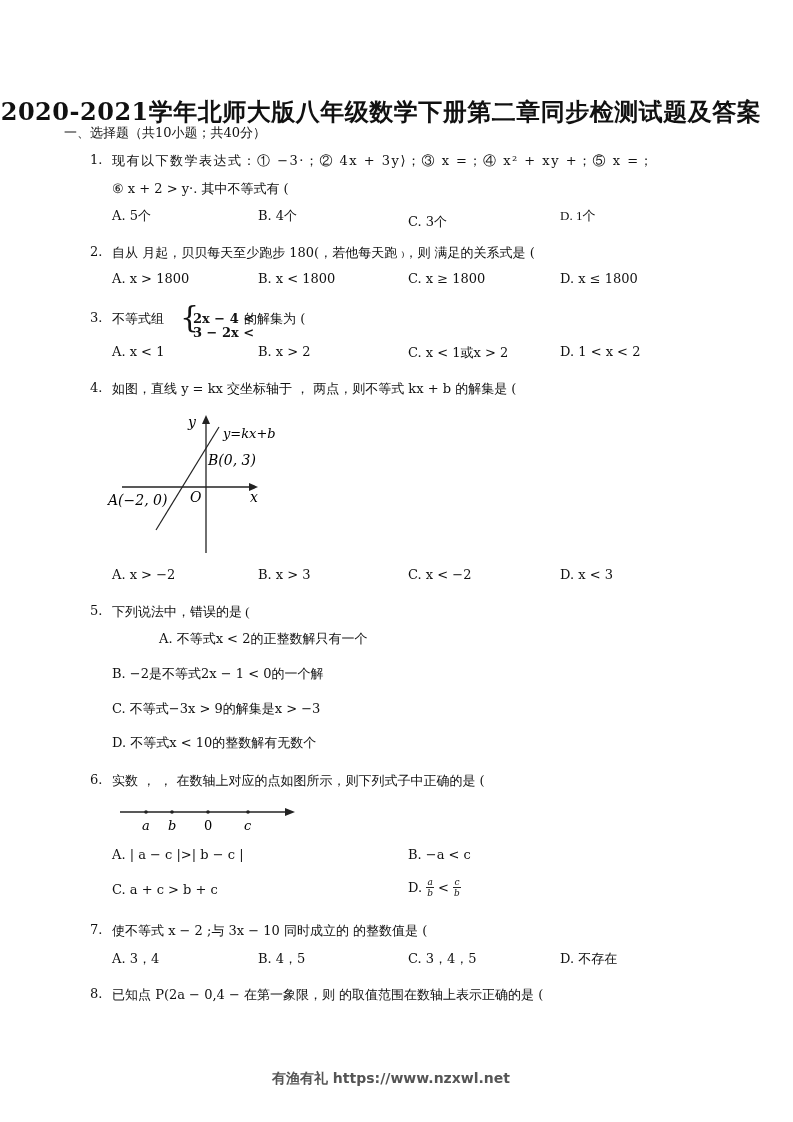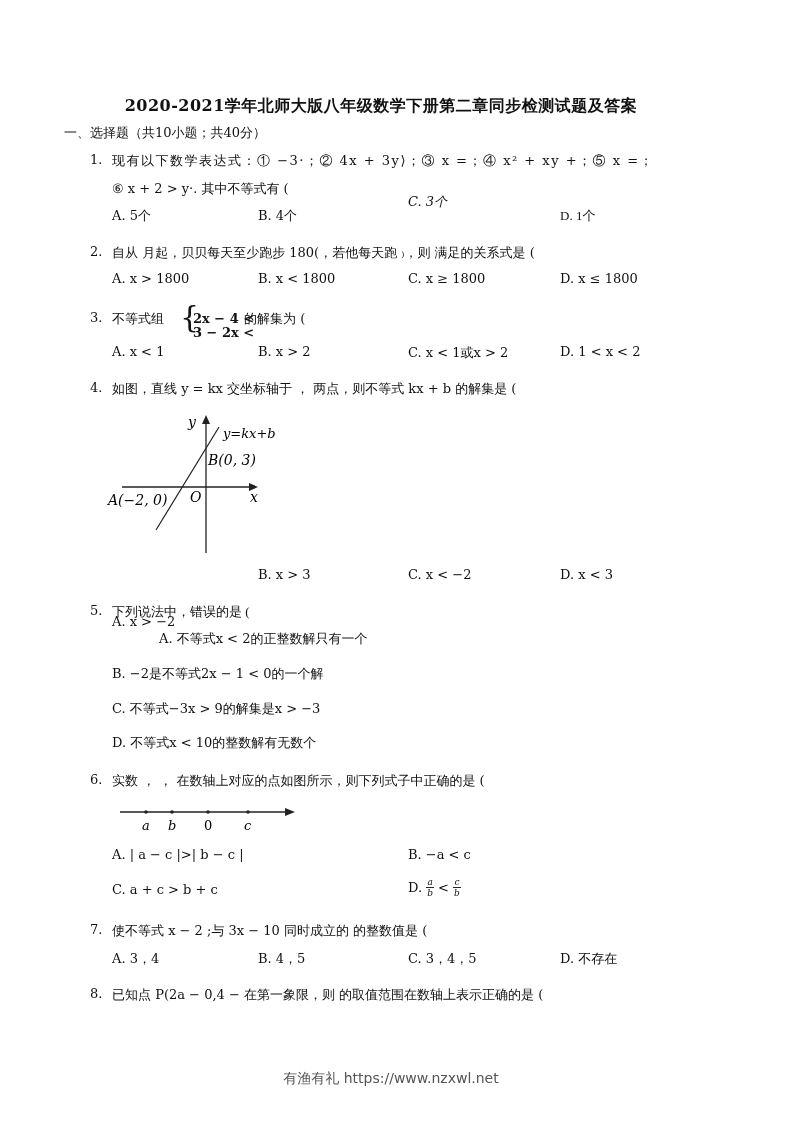--- a/index.html
+++ b/index.html
@@ -1,40 +1,40 @@
 <!DOCTYPE html>
 <html><head>
 <meta charset="utf-8">
 <style>
   html,body{margin:0;padding:0;background:#fff;}
   body{width:793px;height:1122px;position:relative;overflow:hidden;
        font-family:"DejaVu Serif","Liberation Serif",serif;color:#111;}
   .abs{position:absolute;white-space:nowrap;}
-  .title{left:0;width:762px;text-align:center;top:96px;font-size:16px;font-weight:bold;letter-spacing:0.5px;}
+  .title{left:0;width:762px;text-align:center;top:96px;font-size:24px;font-weight:bold;letter-spacing:0.5px;}
   .section{left:64px;top:124px;font-size:13px;}
   .q{font-size:13px;}
   .opt{font-size:13px;}
   .footer{left:0;width:782px;text-align:center;top:1070px;font-size:14px;color:#555;
-          font-family:"DejaVu Sans","Liberation Sans",sans-serif;}
+          font-family:"DejaVu Sans","Liberation Sans",sans-serif;font-weight:bold;}
   svg text{font-family:"DejaVu Serif","Liberation Serif",serif;}
   .brace{font-size:13px;line-height:14px;}
 </style>
 </head>
 <body>
 
 <div class="abs title">2020-2021学年北师大版八年级数学下册第二章同步检测试题及答案</div>
 <div class="abs section">一、选择题（共10小题；共40分）</div>
 
 <div>
   <span class="abs q" style="left:90px;top:152px;">1.</span>
   <span class="abs q" style="left:112px;top:152px;letter-spacing:1.5px;">现有以下数学表达式：①  −3·；②  4x + 3y⟩；③  x =；④  x² + xy +；⑤  x =；</span>
   <span class="abs q" style="left:112px;top:180px;">⑥  x + 2 &gt; y·. 其中不等式有  (</span>
   <span class="abs opt" style="left:112px;top:207px;">A. 5个</span>
   <span class="abs opt" style="left:258px;top:207px;">B. 4个</span>
-  <span class="abs opt" style="left:408px;top:193px;font-style:italic;">C. 3个</span>
+  <span class="abs opt" style="left:408px;top:213px;">C. 3个</span>
   <span class="abs opt" style="left:560px;top:207px;font-family:Liberation Serif, serif;">D. 1个</span>
 </div>
 
 <div>
   <span class="abs q" style="left:90px;top:244px;">2.</span>
   <span class="abs q" style="left:112px;top:244px;">自从  月起，贝贝每天至少跑步  180(，若他每天跑  ₎，则 满足的关系式是  (</span>
   <span class="abs opt" style="left:112px;top:271px;">A. x &gt; 1800</span>
   <span class="abs opt" style="left:258px;top:271px;">B. x &lt; 1800</span>
   <span class="abs opt" style="left:408px;top:271px;">C. x ≥ 1800</span>
   <span class="abs opt" style="left:560px;top:271px;">D. x ≤ 1800</span>
@@ -64,21 +64,21 @@
     <line x1="106" y1="148" x2="106" y2="16" stroke="#222" stroke-width="1.3"></line>
     <polygon points="106,10 102,19 110,19" fill="#222"></polygon>
     <line x1="56" y1="125" x2="119" y2="22" stroke="#222" stroke-width="1.2"></line>
     <text x="88" y="22" font-size="14" font-style="italic">y</text>
     <text x="150" y="97" font-size="14" font-style="italic">x</text>
     <text x="90" y="97" font-size="14" font-style="italic">O</text>
     <text x="123" y="33" font-size="13" font-style="italic">y=kx+b</text>
     <text x="108" y="60" font-size="14" font-style="italic">B(0, 3)</text>
     <text x="8" y="100" font-size="14" font-style="italic">A(−2, 0)</text>
   </svg>
-  <span class="abs opt" style="left:112px;top:567px;margin-top:47px;">A. x &gt; −2</span>
+  <span class="abs opt" style="left:112px;top:567px;">A. x &gt; −2</span>
   <span class="abs opt" style="left:258px;top:567px;">B. x &gt; 3</span>
   <span class="abs opt" style="left:408px;top:567px;">C. x &lt; −2</span>
   <span class="abs opt" style="left:560px;top:567px;">D. x &lt; 3</span>
 </div>
 
 <div>
   <span class="abs q" style="left:90px;top:603px;">5.</span>
   <span class="abs q" style="left:112px;top:603px;font-family:Liberation Serif, serif;">下列说法中，错误的是  (</span>
   <span class="abs opt" style="left:112px;top:630px;margin-left:47px;">A. 不等式x &lt; 2的正整数解只有一个</span>
   <span class="abs opt" style="left:112px;top:665px;">B. −2是不等式2x − 1 &lt; 0的一个解</span>

